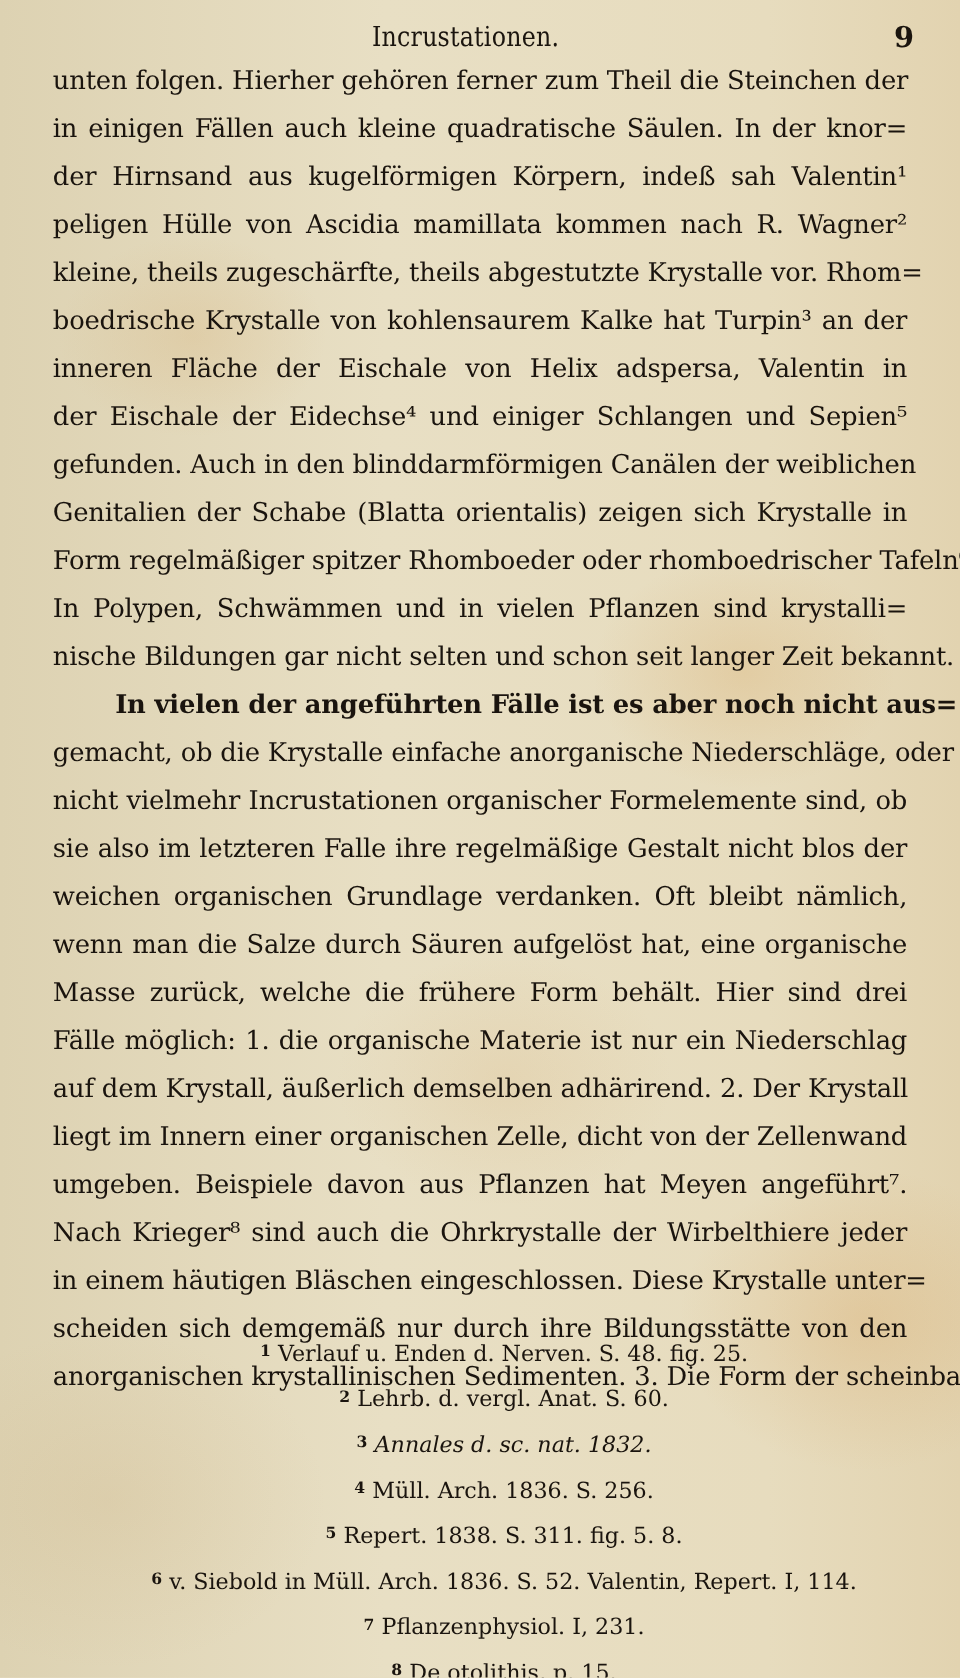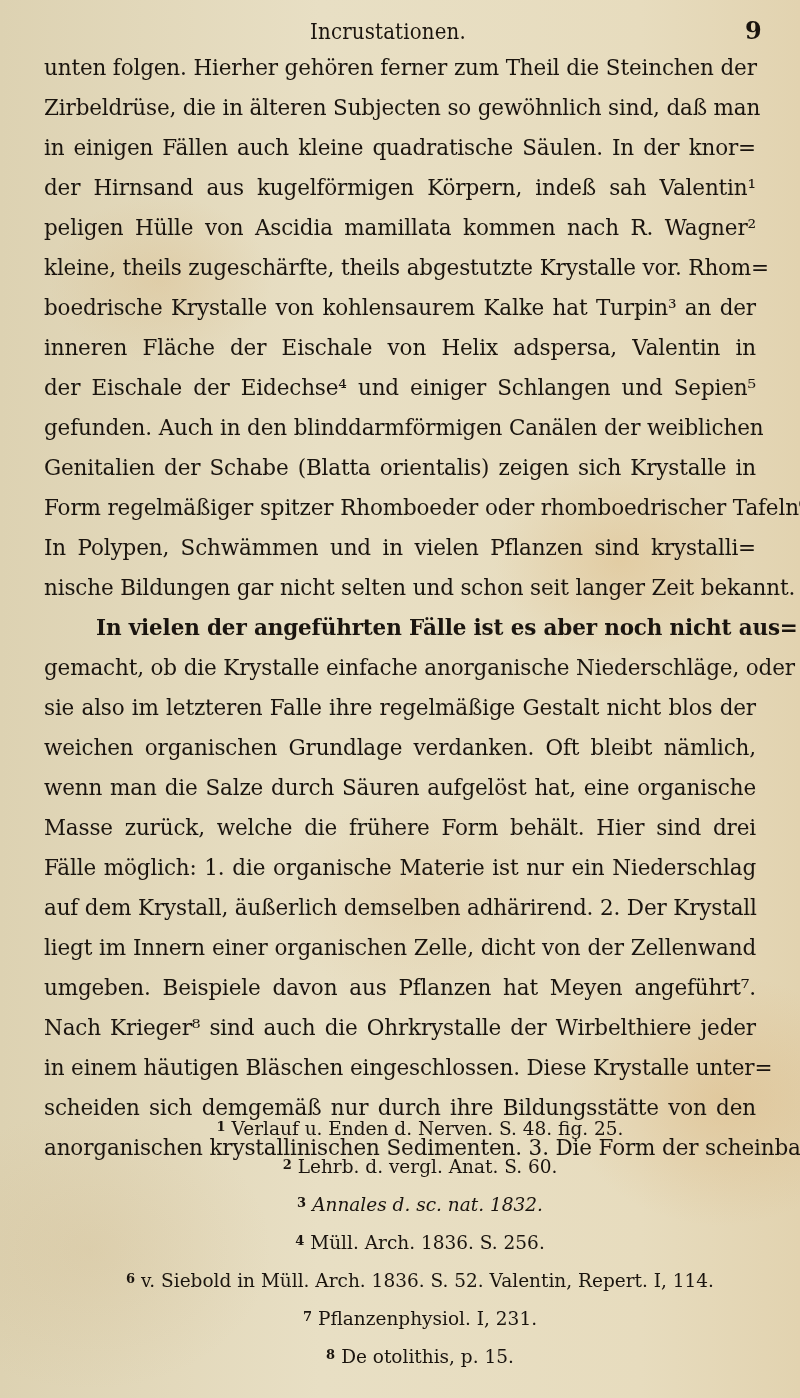--- a/index.html
+++ b/index.html
@@ -51,50 +51,51 @@
 </head>
 <body>
 
 <div class="header">
   <span class="running-title">Incrustationen.</span>
   <span class="page-number">9</span>
 </div>
 
 <div class="body-text">
   <div class="line">unten folgen.  Hierher gehören ferner zum Theil die Steinchen der</div>
-  <div class="line">Zirbeldrüse, die in älteren Subjecten so gewöhnlich sind, daß man</div>
   <div class="line">in einigen Fällen auch kleine quadratische Säulen.  In der knor=</div>
   <div class="line">der Hirnsand aus kugelförmigen Körpern, indeß sah Valentin¹</div>
   <div class="line">peligen Hülle von Ascidia mamillata kommen nach R. Wagner²</div>
   <div class="line">kleine, theils zugeschärfte, theils abgestutzte Krystalle vor.  Rhom=</div>
   <div class="line">boedrische Krystalle von kohlensaurem Kalke hat Turpin³ an der</div>
   <div class="line">inneren Fläche der Eischale von Helix adspersa, Valentin in</div>
   <div class="line">der Eischale der Eidechse⁴ und einiger Schlangen und Sepien⁵</div>
   <div class="line">gefunden.  Auch in den blinddarmförmigen Canälen der weiblichen</div>
   <div class="line">Genitalien der Schabe (Blatta orientalis) zeigen sich Krystalle in</div>
   <div class="line">Form regelmäßiger spitzer Rhomboeder oder rhomboedrischer Tafeln⁶.</div>
   <div class="line">In Polypen, Schwämmen und in vielen Pflanzen sind krystalli=</div>
   <div class="line">nische Bildungen gar nicht selten und schon seit langer Zeit bekannt.</div>
   <div class="line indent">In vielen der angeführten Fälle ist es aber noch nicht aus=</div>
   <div class="line">gemacht, ob die Krystalle einfache anorganische Niederschläge, oder</div>
+  <div class="line">nicht vielmehr Incrustationen organischer Formelemente sind, ob</div>
   <div class="line">sie also im letzteren Falle ihre regelmäßige Gestalt nicht blos der</div>
   <div class="line">weichen organischen Grundlage verdanken.  Oft bleibt nämlich,</div>
   <div class="line">wenn man die Salze durch Säuren aufgelöst hat, eine organische</div>
   <div class="line">Masse zurück, welche die frühere Form behält.  Hier sind drei</div>
   <div class="line">Fälle möglich: 1. die organische Materie ist nur ein Niederschlag</div>
   <div class="line">auf dem Krystall, äußerlich demselben adhärirend.  2. Der Krystall</div>
   <div class="line">liegt im Innern einer organischen Zelle, dicht von der Zellenwand</div>
   <div class="line">umgeben.  Beispiele davon aus Pflanzen hat Meyen angeführt⁷.</div>
   <div class="line">Nach Krieger⁸ sind auch die Ohrkrystalle der Wirbelthiere jeder</div>
   <div class="line">in einem häutigen Bläschen eingeschlossen.  Diese Krystalle unter=</div>
   <div class="line">scheiden sich demgemäß nur durch ihre Bildungsstätte von den</div>
   <div class="line">anorganischen krystallinischen Sedimenten. 3. Die Form der scheinbar</div>
 </div>
 
 <div class="footnotes">
   <div class="fn"><span class="num">1</span><span>Verlauf u. Enden d. Nerven. S. 48. fig. 25.</span></div>
   <div class="fn"><span class="num">2</span><span>Lehrb. d. vergl. Anat. S. 60.</span></div>
   <div class="fn"><span class="num">3</span><span style="font-style:italic">Annales d. sc. nat. 1832.</span></div>
   <div class="fn"><span class="num">4</span><span>Müll. Arch. 1836. S. 256.</span></div>
+  <div class="fn"><span class="num">5</span><span>Repert. 1838. S. 311. fig. 5. 8.</span></div>
   <div class="fn"><span class="num">6</span><span>v. Siebold in Müll. Arch. 1836. S. 52. Valentin, Repert. I, 114.</span></div>
   <div class="fn"><span class="num">7</span><span>Pflanzenphysiol. I, 231.</span></div>
   <div class="fn"><span class="num">8</span><span>De otolithis, p. 15.</span></div>
 </div>
 
 </body></html>

